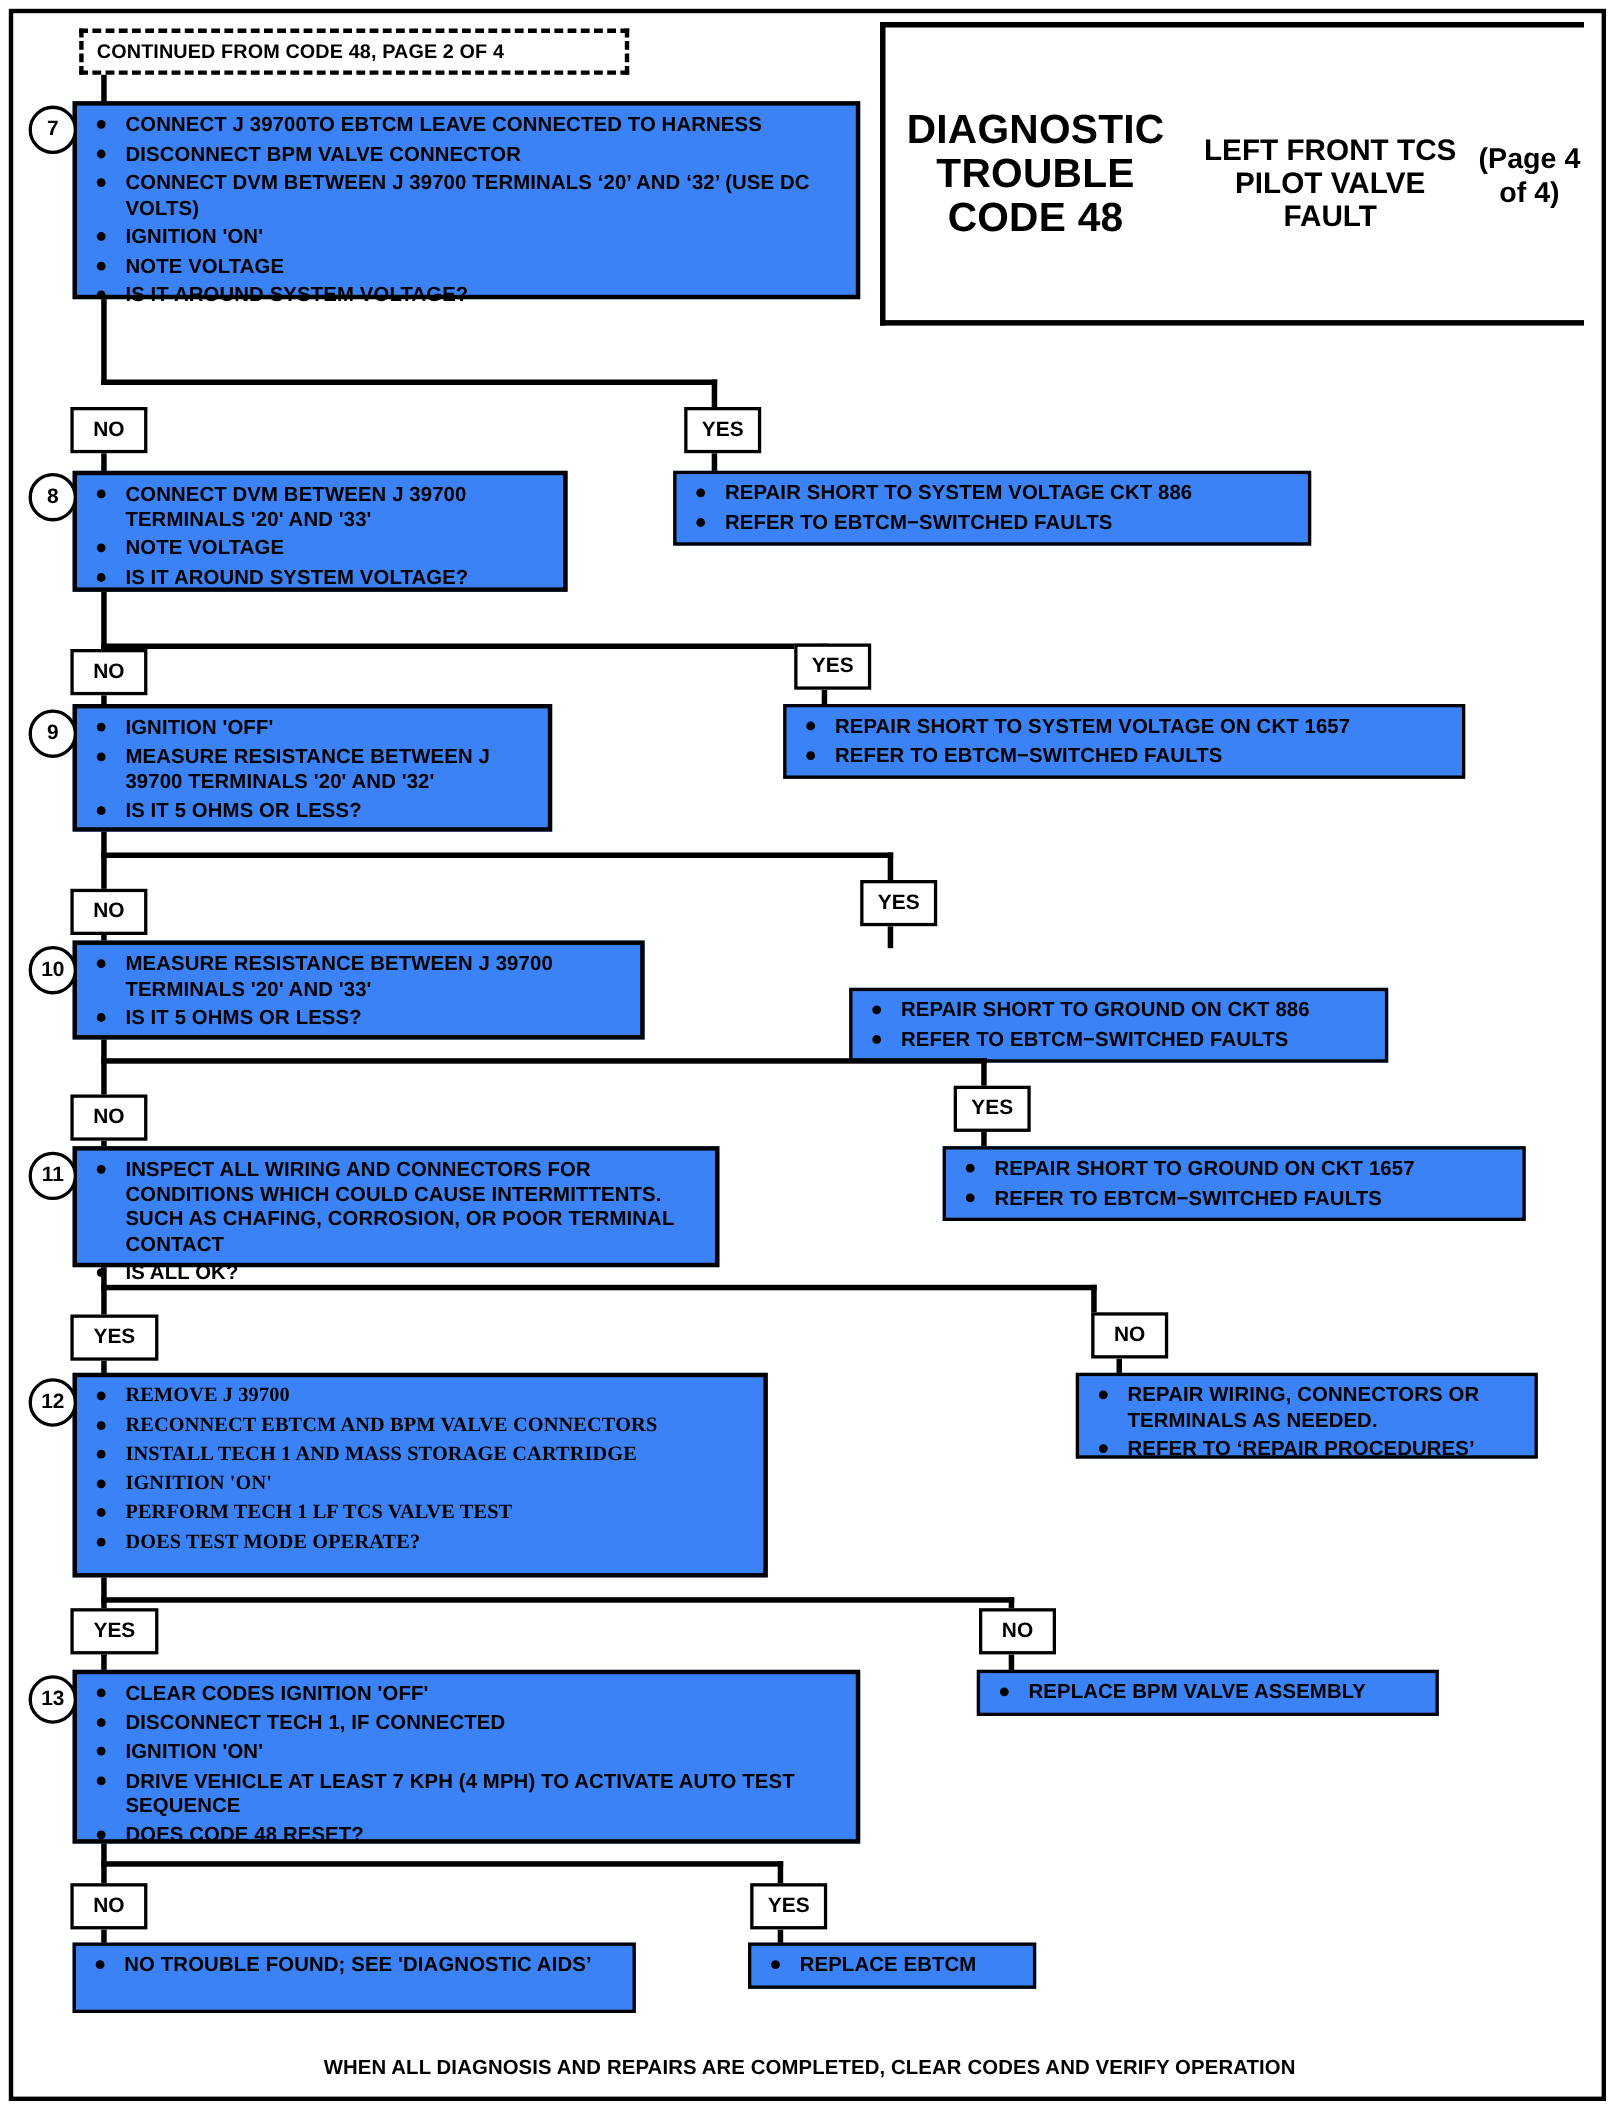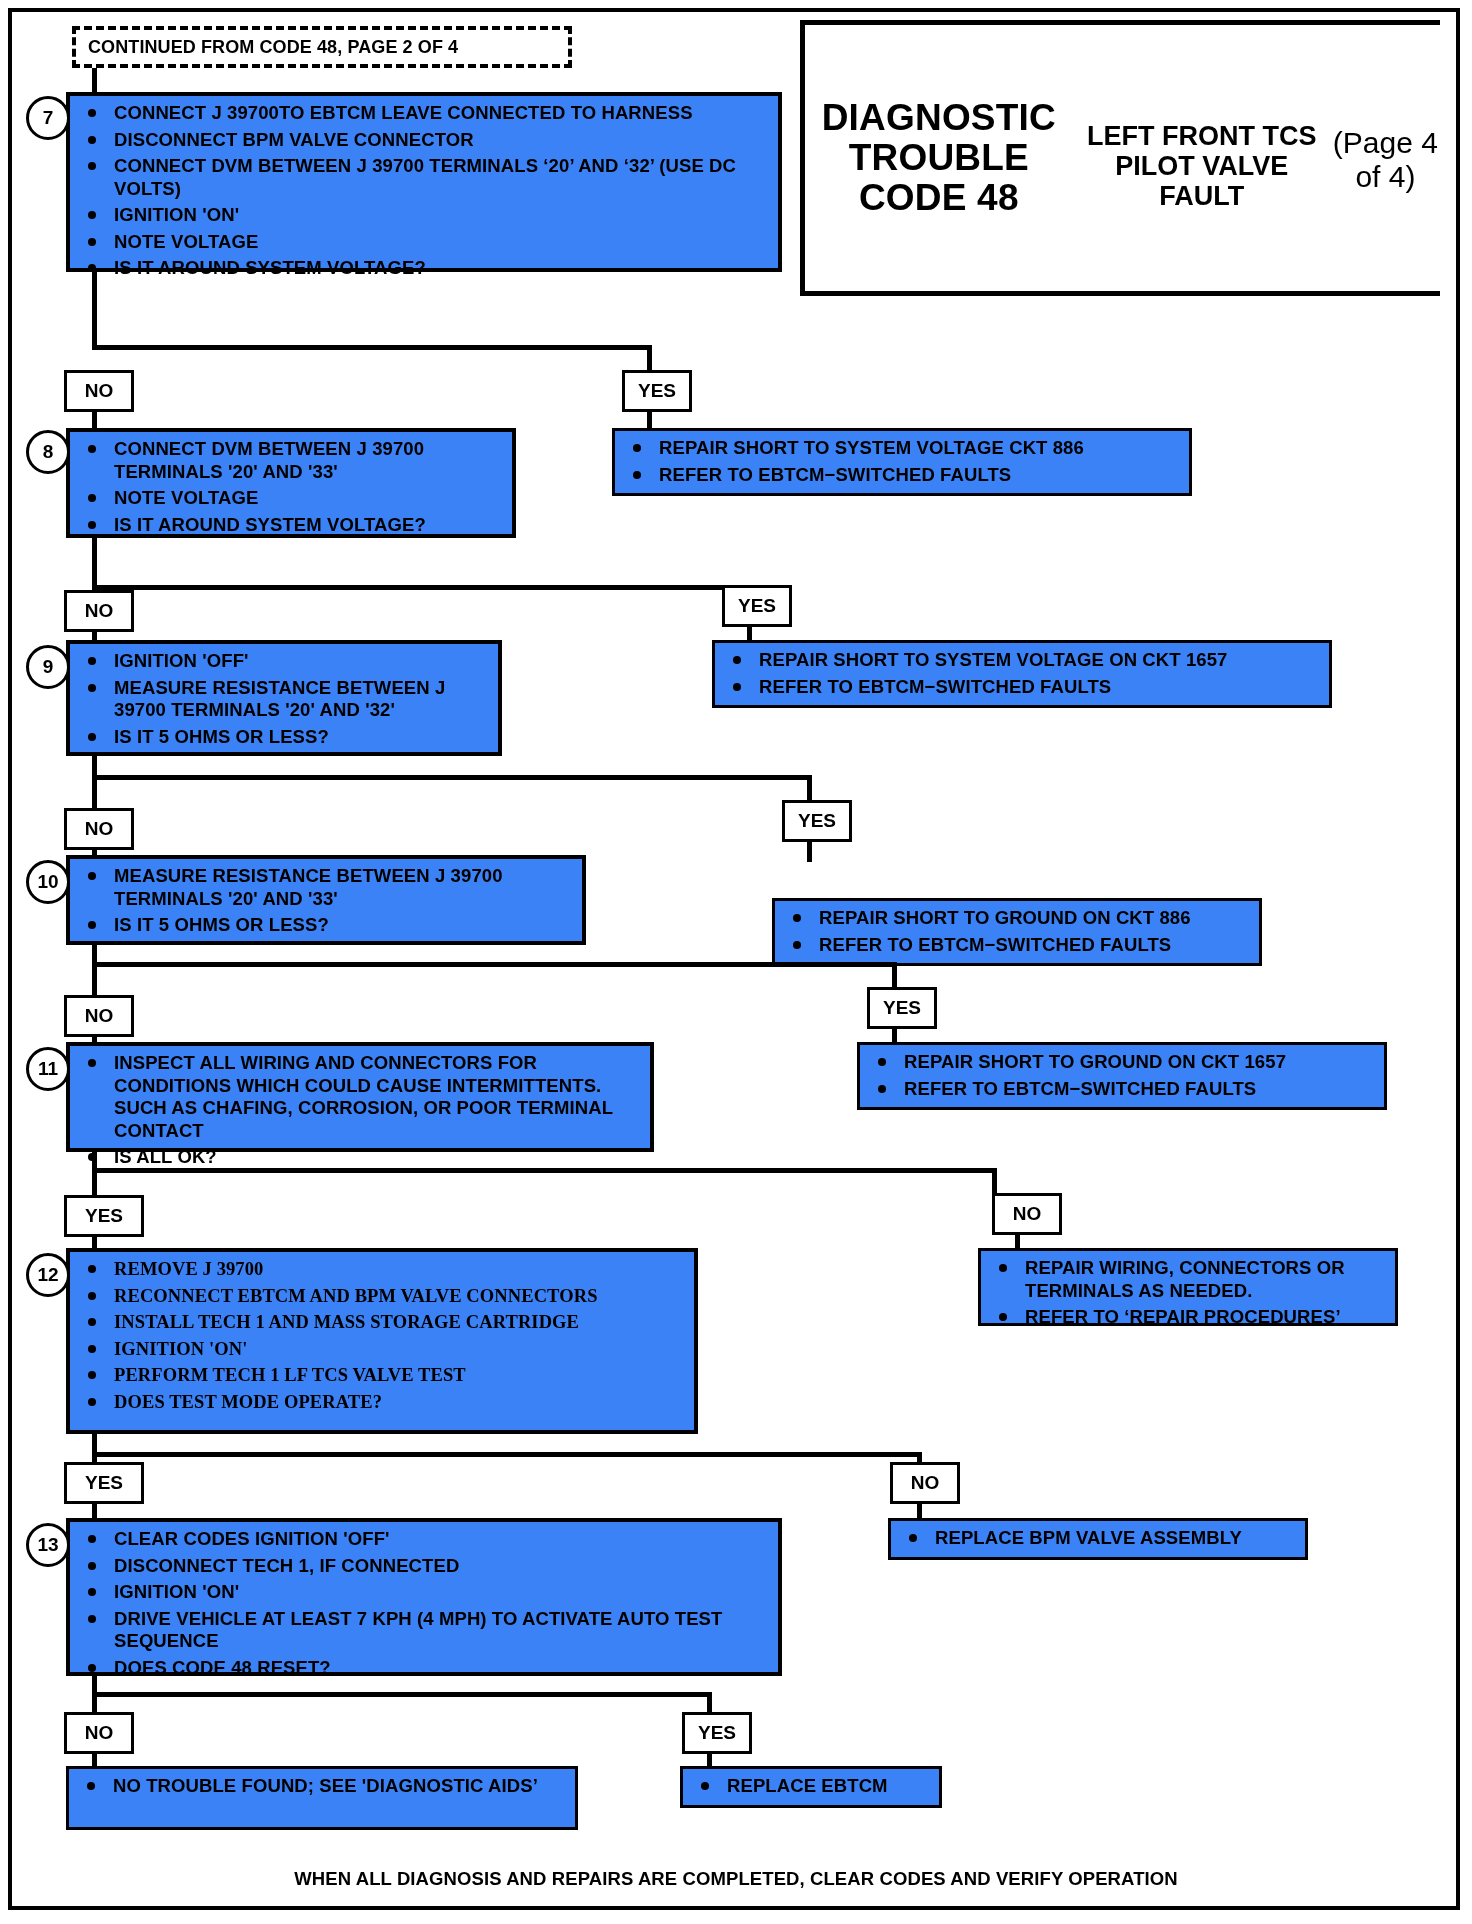--- a/index.html
+++ b/index.html
@@ -6,21 +6,21 @@
   body{font-family:"Liberation Sans",sans-serif;}
   .page{position:relative;width:1472px;height:1924px;background:#fff;overflow:hidden;}
   .frame{position:absolute;left:8px;top:8px;width:1452px;height:1902px;border:4px solid #000;box-sizing:border-box;}
 
   
   .title-block{position:absolute;left:800px;top:20px;width:640px;height:276px;
     border-left:5px solid #000;border-top:5px solid #000;border-right:0;border-bottom:5px solid #000;box-sizing:border-box;
     display:flex;flex-direction:row;align-items:center;justify-content:center;}
   .title-main{font-size:37px;font-weight:bold;line-height:1.08;text-align:center;letter-spacing:.2px;}
   .title-sub{font-size:27px;font-weight:bold;line-height:1.12;text-align:center;margin-top:16px;}
-  .title-page{font-size:30px;font-weight:normal;text-align:center;margin-top:4px;}
+  .title-page{font-size:26px;font-weight:bold;text-align:center;margin-top:4px;}
 
   
   .box{position:absolute;border:3px solid #000;background:#3b82f6;box-sizing:border-box;}
   .box.thick{border-width:4px;}
   .dashed{position:absolute;border:4px dashed #000;background:#fff;box-sizing:border-box;
     display:flex;align-items:center;padding-left:12px;}
   .dashed span{font-size:18px;font-weight:bold;letter-spacing:.1px;}
 
   ul.items{list-style:none;margin:0;padding:6px 8px 6px 10px;}
   ul.items li{position:relative;padding-left:34px;font-size:18.5px;font-weight:bold;

